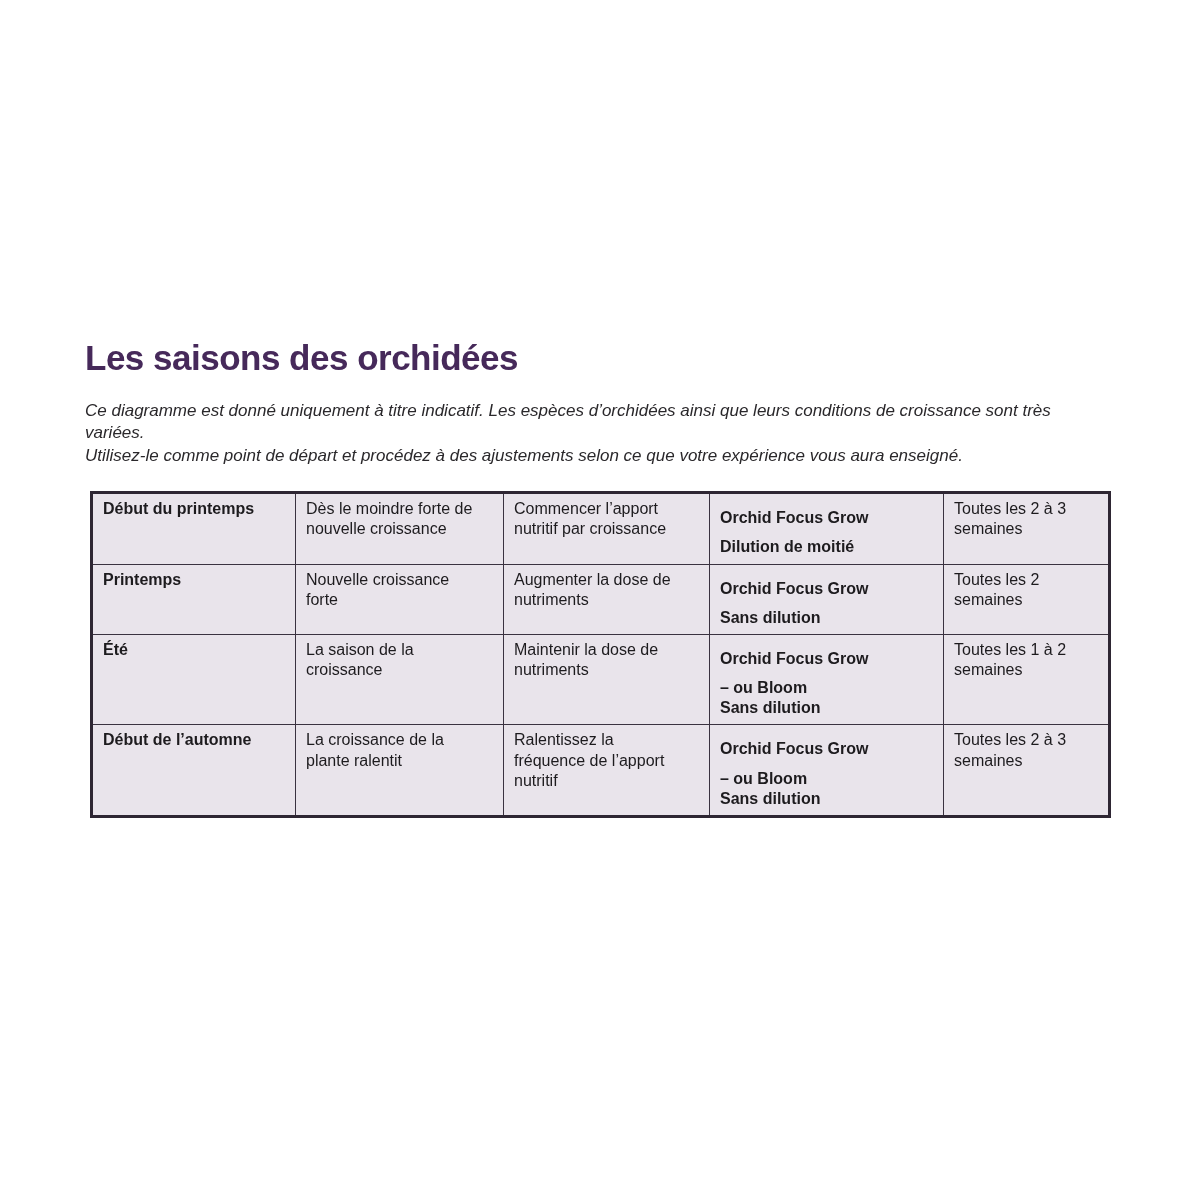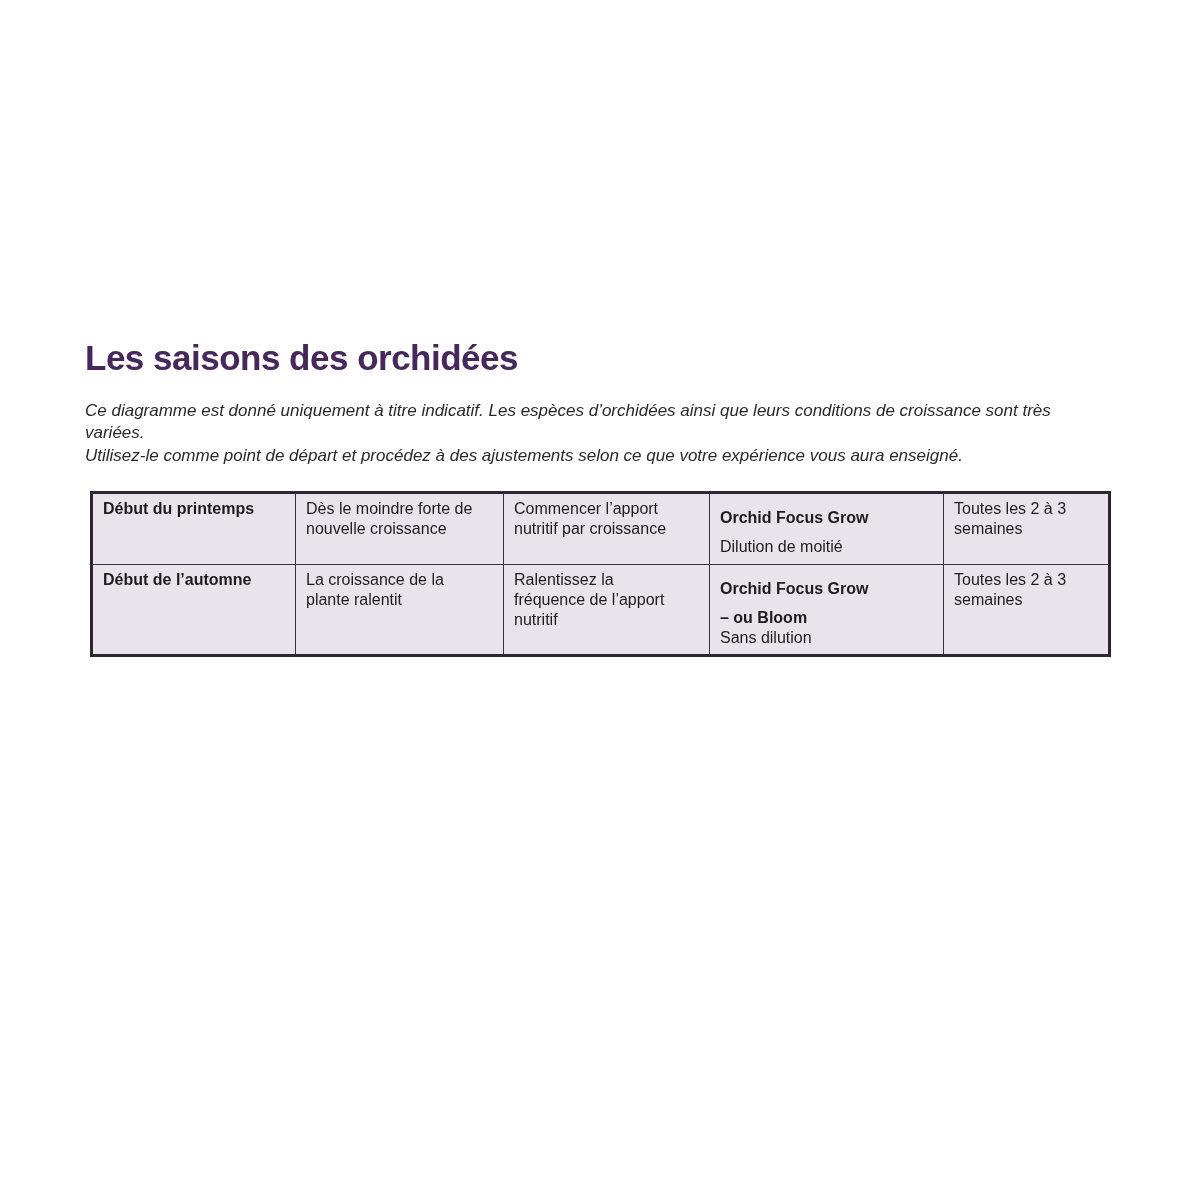--- a/index.html
+++ b/index.html
@@ -52,21 +52,21 @@
   table.seasons td {
     border: 1px solid var(--grid-line);
     vertical-align: top;
     padding: 5px 26px 6px 10px;
     font-size: 16px;
     line-height: 1.26;
     background: var(--cell-bg);
   }
   td.season { font-weight: 700; }
   .product-bold { font-weight: 700; margin-top: 9px; }
-  .product-note { font-weight: 400; }
+  .product-note { font-weight: 700; }
   col.c1 { width: 204px; }
   col.c2 { width: 208px; }
   col.c3 { width: 206px; }
   col.c4 { width: 234px; }
   col.c5 { width: 166px; }
   tr.r1 { height: 53px; }
   tr.r2 { height: 50px; }
   tr.r3 { height: 71px; }
   tr.r4 { height: 71px; }
   tr.r5 { height: 74px; }
@@ -100,21 +100,43 @@
           <td>Dès le moindre forte de nouvelle croissance</td>
           <td>Commencer l’apport nutritif par croissance</td>
           <td>
             <div class="product-bold">Orchid Focus Grow</div>
             <div class="product-bold"></div>
             <div class="product-note">Dilution de moitié</div>
           </td>
           <td>Toutes les 2 à 3 semaines</td>
         </tr>
 
+        <tr class="r2">
+          <td class="season">Printemps</td>
+          <td>Nouvelle croissance forte</td>
+          <td>Augmenter la dose de nutriments</td>
+          <td>
+            <div class="product-bold">Orchid Focus Grow</div>
+            <div class="product-bold"></div>
+            <div class="product-note">Sans dilution</div>
+          </td>
+          <td>Toutes les 2 semaines</td>
+        </tr>
 
+        <tr class="r3">
+          <td class="season">Été</td>
+          <td>La saison de la croissance</td>
+          <td>Maintenir la dose de nutriments</td>
+          <td>
+            <div class="product-bold">Orchid Focus Grow</div>
+            <div class="product-bold">– ou Bloom</div>
+            <div class="product-note">Sans dilution</div>
+          </td>
+          <td>Toutes les 1 à 2 semaines</td>
+        </tr>
 
         <tr class="r4">
           <td class="season">Début de l’automne</td>
           <td>La croissance de la plante ralentit</td>
           <td>Ralentissez la fréquence de l’apport nutritif</td>
           <td>
             <div class="product-bold">Orchid Focus Grow</div>
             <div class="product-bold">– ou Bloom</div>
             <div class="product-note">Sans dilution</div>
           </td>

